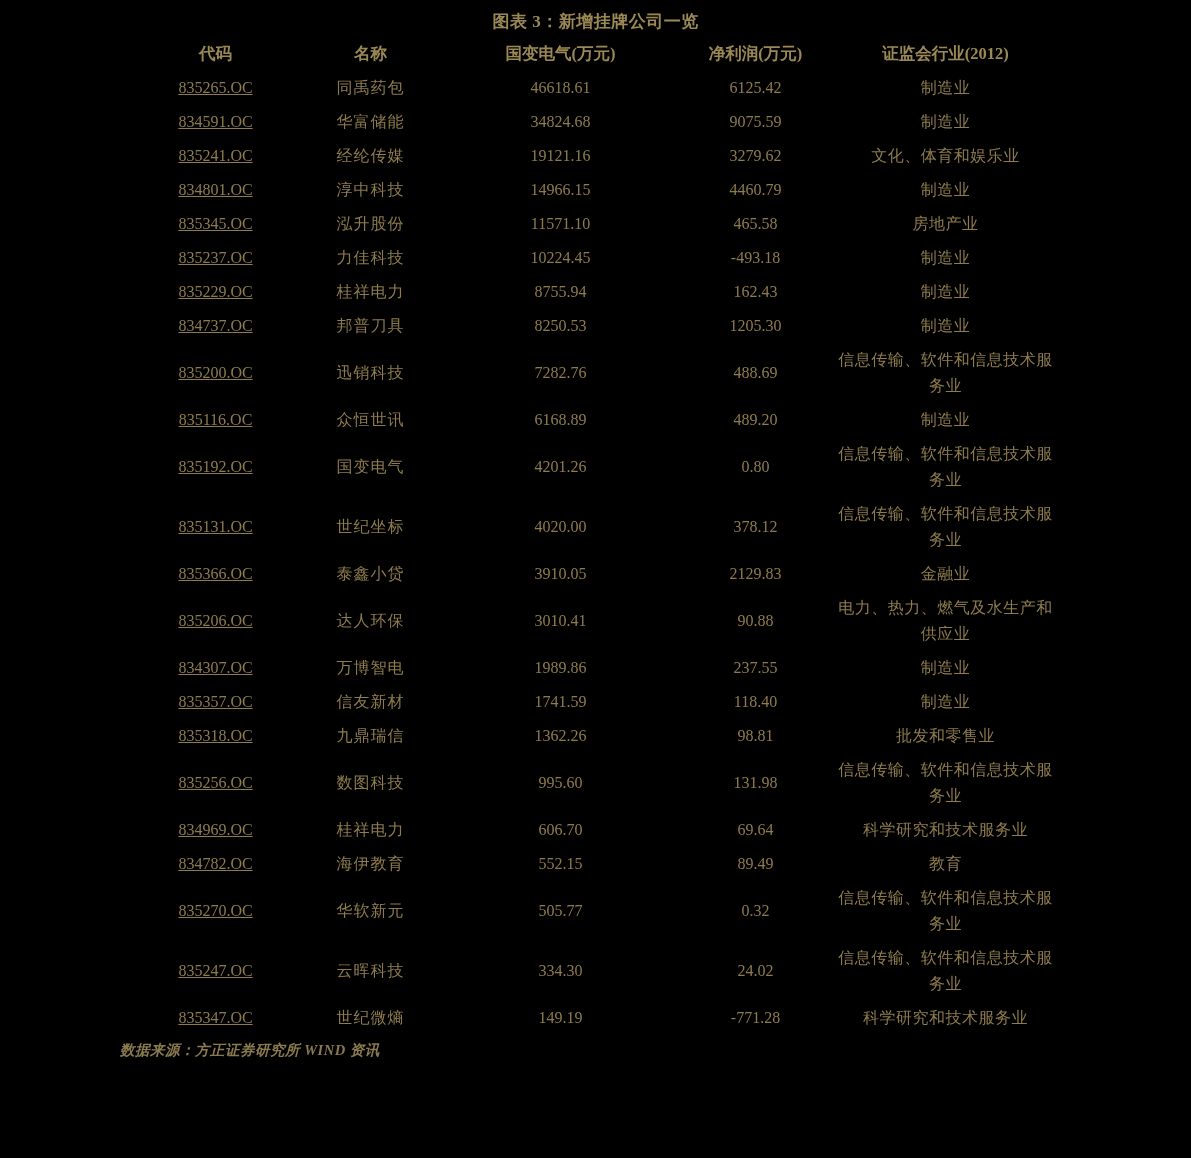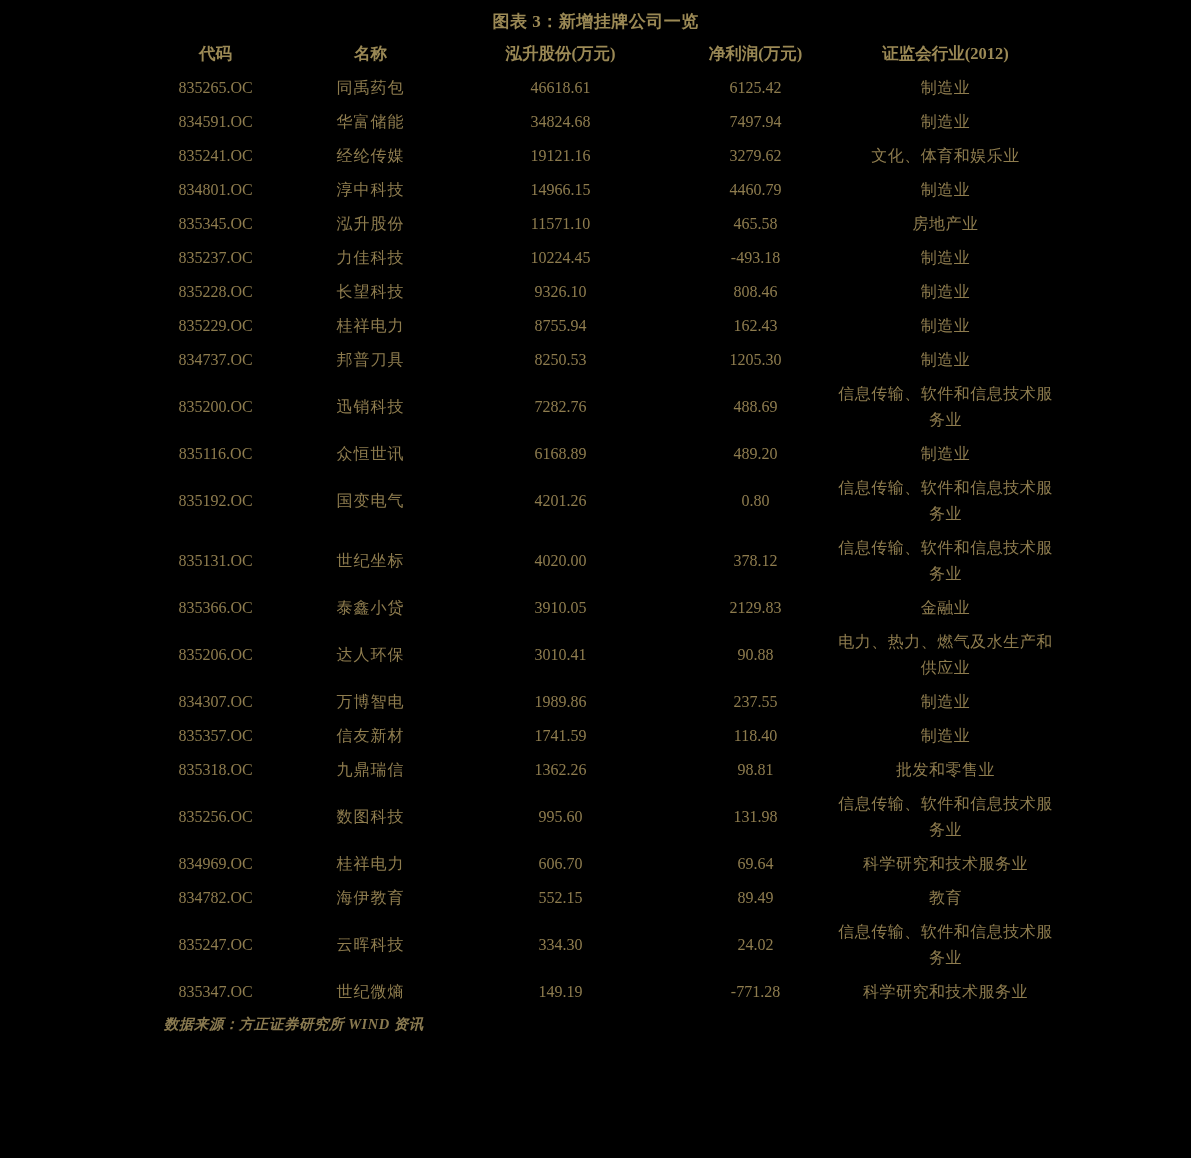--- a/index.html
+++ b/index.html
@@ -53,35 +53,34 @@
     vertical-align: middle;
     padding: 4px 0;
     line-height: 26px;
   }
   col.c-code    { width: 160px; }
   col.c-name    { width: 150px; }
   col.c-rev     { width: 230px; }
   col.c-profit  { width: 160px; }
   col.c-ind     { width: 220px; }
 
-  td.cell-code   { text-align: center; }
+  td.cell-code   { text-align: center; text-decoration: underline; }
   td.cell-name   { text-align: center; letter-spacing: 1px; }
   td.cell-rev    { text-align: center; }
   td.cell-profit { text-align: center; }
   td.cell-ind    { text-align: center; letter-spacing: 0.5px; }
 
   .source-note {
     margin-top: 6px;
     padding-left: 120px;
     font-size: 14.5px;
     font-style: italic;
     font-weight: bold;
     color: #8a7a50;
     letter-spacing: 0.5px;
-    margin-left: 44px;
   }
 </style>
 </head>
 <body>
 
 <div class="page">
 
   <div class="chart-title">图表 3：新增挂牌公司一览</div>
 
   <table class="data-table">
@@ -89,38 +88,38 @@
       <col class="c-code">
       <col class="c-name">
       <col class="c-rev">
       <col class="c-profit">
       <col class="c-ind">
     </colgroup>
     <thead>
       <tr>
         <th>代码</th>
         <th>名称</th>
-        <th>泓升股份(万元)</th>
+        <th>国变电气(万元)</th>
         <th>净利润(万元)</th>
         <th>证监会行业(2012)</th>
       </tr>
     </thead>
     <tbody id="table-body">
         <tr>
           <td class="cell-code">835265.OC</td>
           <td class="cell-name">同禹药包</td>
           <td class="cell-rev">46618.61</td>
           <td class="cell-profit">6125.42</td>
           <td class="cell-ind">制造业</td>
         </tr>
         <tr>
           <td class="cell-code">834591.OC</td>
           <td class="cell-name">华富储能</td>
           <td class="cell-rev">34824.68</td>
-          <td class="cell-profit">7497.94</td>
+          <td class="cell-profit">9075.59</td>
           <td class="cell-ind">制造业</td>
         </tr>
         <tr>
           <td class="cell-code">835241.OC</td>
           <td class="cell-name">经纶传媒</td>
           <td class="cell-rev">19121.16</td>
           <td class="cell-profit">3279.62</td>
           <td class="cell-ind">文化、体育和娱乐业</td>
         </tr>
         <tr>
@@ -138,27 +137,20 @@
           <td class="cell-ind">房地产业</td>
         </tr>
         <tr>
           <td class="cell-code">835237.OC</td>
           <td class="cell-name">力佳科技</td>
           <td class="cell-rev">10224.45</td>
           <td class="cell-profit">-493.18</td>
           <td class="cell-ind">制造业</td>
         </tr>
         <tr>
-          <td class="cell-code">835228.OC</td>
-          <td class="cell-name">长望科技</td>
-          <td class="cell-rev">9326.10</td>
-          <td class="cell-profit">808.46</td>
-          <td class="cell-ind">制造业</td>
-        </tr>
-        <tr>
           <td class="cell-code">835229.OC</td>
           <td class="cell-name">桂祥电力</td>
           <td class="cell-rev">8755.94</td>
           <td class="cell-profit">162.43</td>
           <td class="cell-ind">制造业</td>
         </tr>
         <tr>
           <td class="cell-code">834737.OC</td>
           <td class="cell-name">邦普刀具</td>
           <td class="cell-rev">8250.53</td>
@@ -243,20 +235,27 @@
           <td class="cell-ind">科学研究和技术服务业</td>
         </tr>
         <tr>
           <td class="cell-code">834782.OC</td>
           <td class="cell-name">海伊教育</td>
           <td class="cell-rev">552.15</td>
           <td class="cell-profit">89.49</td>
           <td class="cell-ind">教育</td>
         </tr>
         <tr>
+          <td class="cell-code">835270.OC</td>
+          <td class="cell-name">华软新元</td>
+          <td class="cell-rev">505.77</td>
+          <td class="cell-profit">0.32</td>
+          <td class="cell-ind">信息传输、软件和信息技术服务业</td>
+        </tr>
+        <tr>
           <td class="cell-code">835247.OC</td>
           <td class="cell-name">云晖科技</td>
           <td class="cell-rev">334.30</td>
           <td class="cell-profit">24.02</td>
           <td class="cell-ind">信息传输、软件和信息技术服务业</td>
         </tr>
         <tr>
           <td class="cell-code">835347.OC</td>
           <td class="cell-name">世纪微熵</td>
           <td class="cell-rev">149.19</td>

